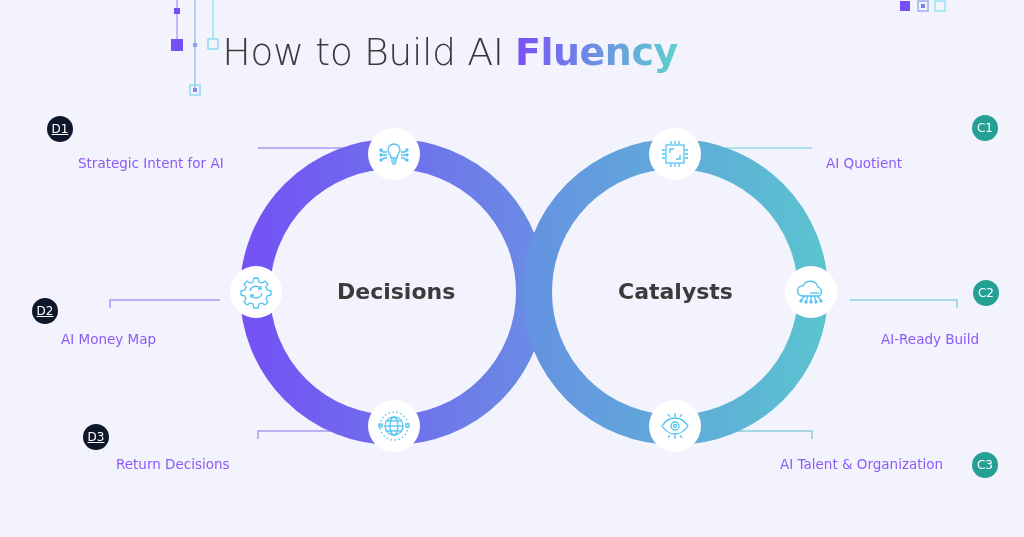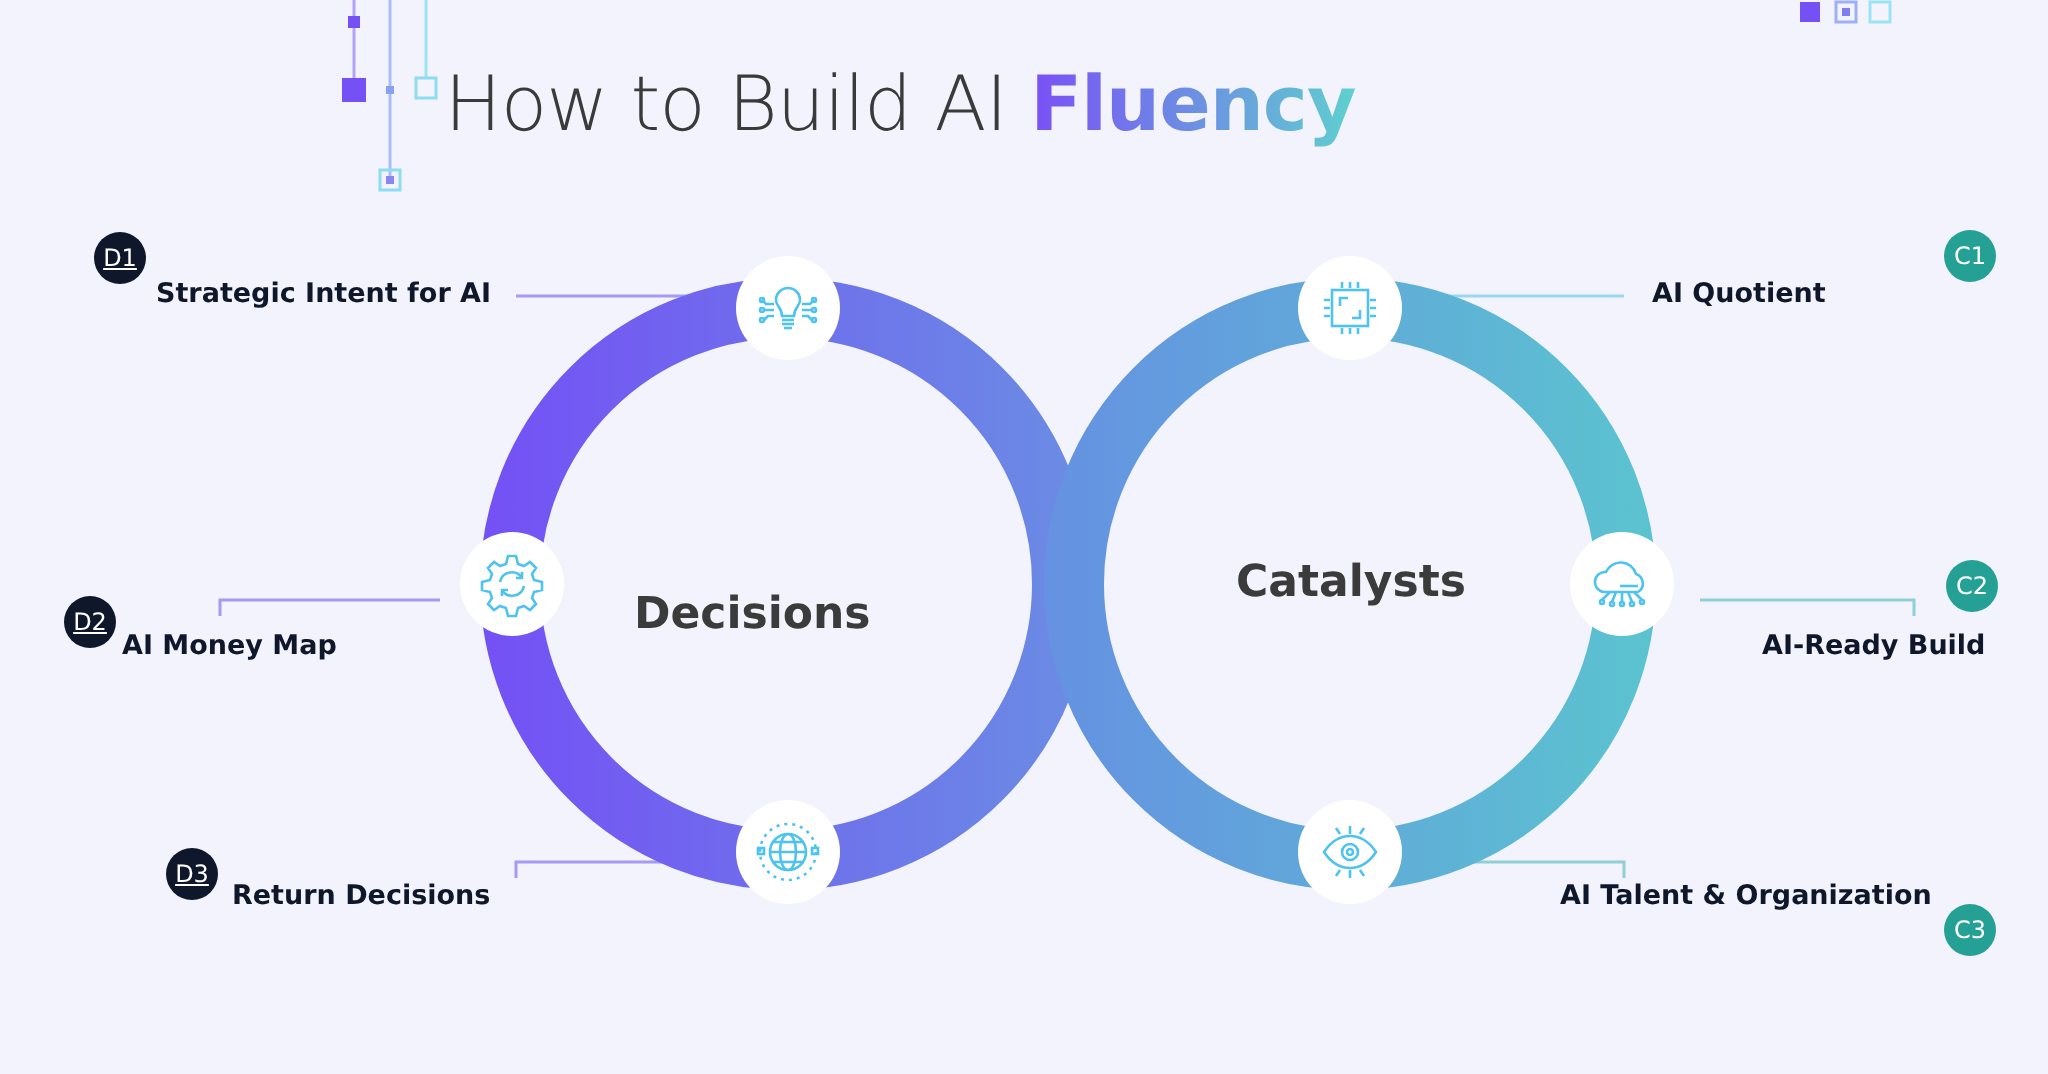--- a/index.html
+++ b/index.html
@@ -3,21 +3,21 @@
 <meta charset="utf-8">
 <style>
   html, body { margin:0; padding:0; }
   body { width:1024px; height:537px; background:#f3f3fd; position:relative; overflow:hidden;
          font-family:"DejaVu Sans", "Liberation Sans", sans-serif; }
   .title { position:absolute; left:0; width:900px; top:30px; text-align:center; font-size:38px;
            color:#3a3a3a; font-weight:300; letter-spacing:-0.5px; font-family:"DejaVu Sans", sans-serif; }
   .title .accent { font-weight:bold; background:linear-gradient(90deg,#7a4ff6,#5fd0cf);
            -webkit-background-clip:text; background-clip:text; color:transparent; }
   svg.main { position:absolute; left:0; top:0; }
-  .label { position:absolute; font-size:13.5px; font-weight:bold; color:#0f172a; white-space:nowrap; }
+  .label { position:absolute; font-size:13.5px; font-weight:normal; color:#8b5cf6; white-space:nowrap;margin-top:16px; }
   .center-label { position:absolute; font-size:22px; font-weight:bold; color:#3b3b3b; white-space:nowrap; }
   .badge { position:absolute; width:26px; height:26px; border-radius:50%; color:#fff; font-size:12px;
            display:flex; align-items:center; justify-content:center; font-family:"DejaVu Sans", sans-serif; }
   .badge.d { background:#0f172a;text-decoration:underline; }
   .badge.c { background:#25a095; }
   .node { position:absolute; width:52px; height:52px; border-radius:50%; background:#fff;
           display:flex; align-items:center; justify-content:center; }
   .node svg { width:36px; height:36px; }
 </style>
 </head>
@@ -61,21 +61,21 @@
     <polyline points="850,300 957,300 957,308" stroke="#8fcfd8"></polyline>
     <polyline points="700,431 812,431 812,439" stroke="#8fcfd8"></polyline>
   </g>
 
   <circle cx="393" cy="292" r="138" fill="none" stroke="url(#ringL)" stroke-width="30"></circle>
   <circle cx="675" cy="292" r="138" fill="none" stroke="url(#ringR)" stroke-width="30"></circle>
 </svg>
 
 <div class="title"><span>How to Build AI</span> <span class="accent">Fluency</span></div>
 
-<div class="center-label" style="left:317px; top:279px;margin-top:16px;">Decisions</div>
+<div class="center-label" style="left:337px; top:279px;">Decisions</div>
 <div class="center-label" style="left:618px; top:279px;">Catalysts</div>
 
 <div class="node" style="left:368px; top:128px;">
   <svg viewBox="0 0 36 36" fill="none" stroke="#4fc3f0" stroke-width="1.3">
     <path d="M12 14a6 6 0 1 1 12 0c0 3-3 4-3 8h-6c0-4-3-5-3-8z"></path>
     <line x1="15" y1="24" x2="21" y2="24"></line>
       <line x1="15" y1="26" x2="21" y2="26"></line>
       <line x1="16" y1="28" x2="20" y2="28"></line>
     <path d="M11 16h-4l-2-2M11 19h-5M11 22h-3l-2 2M25 16h4l2-2M25 19h5M25 22h3l2 2"></path>
     <circle cx="5" cy="14" r="1"></circle>

